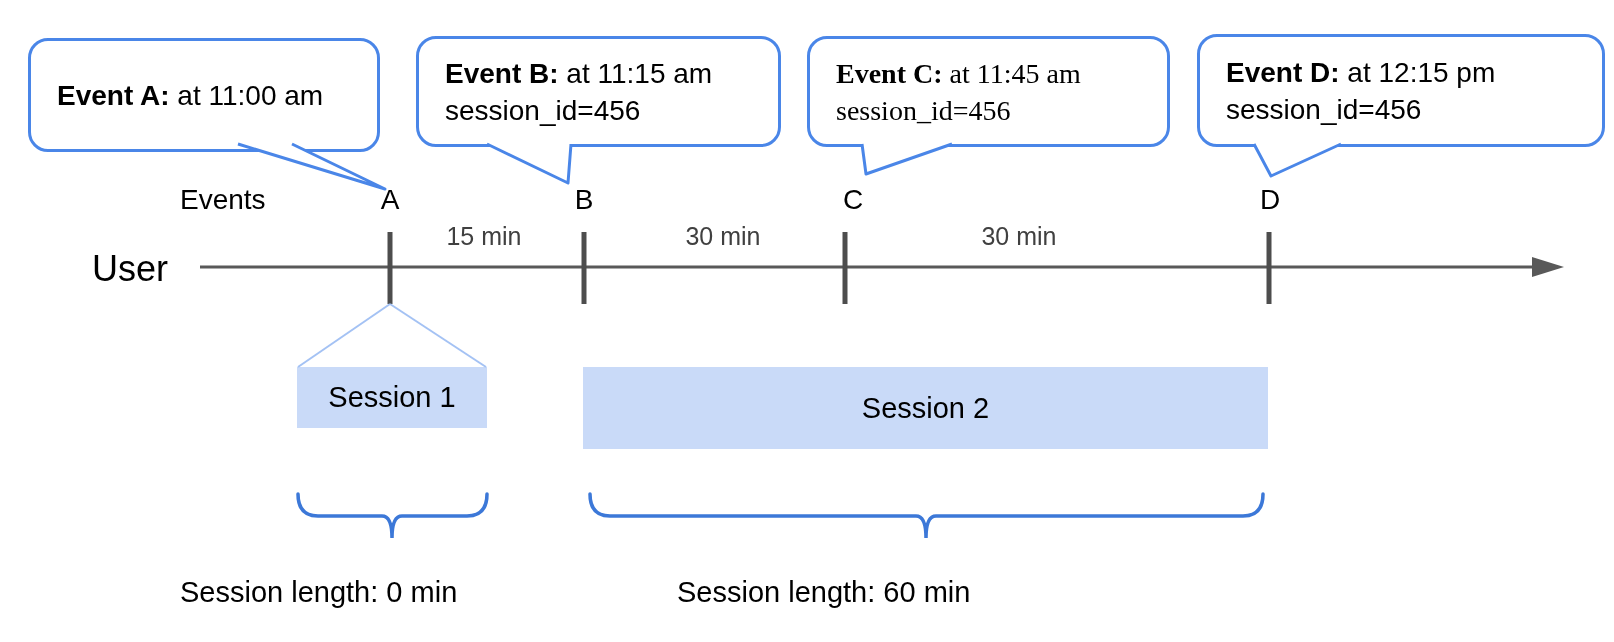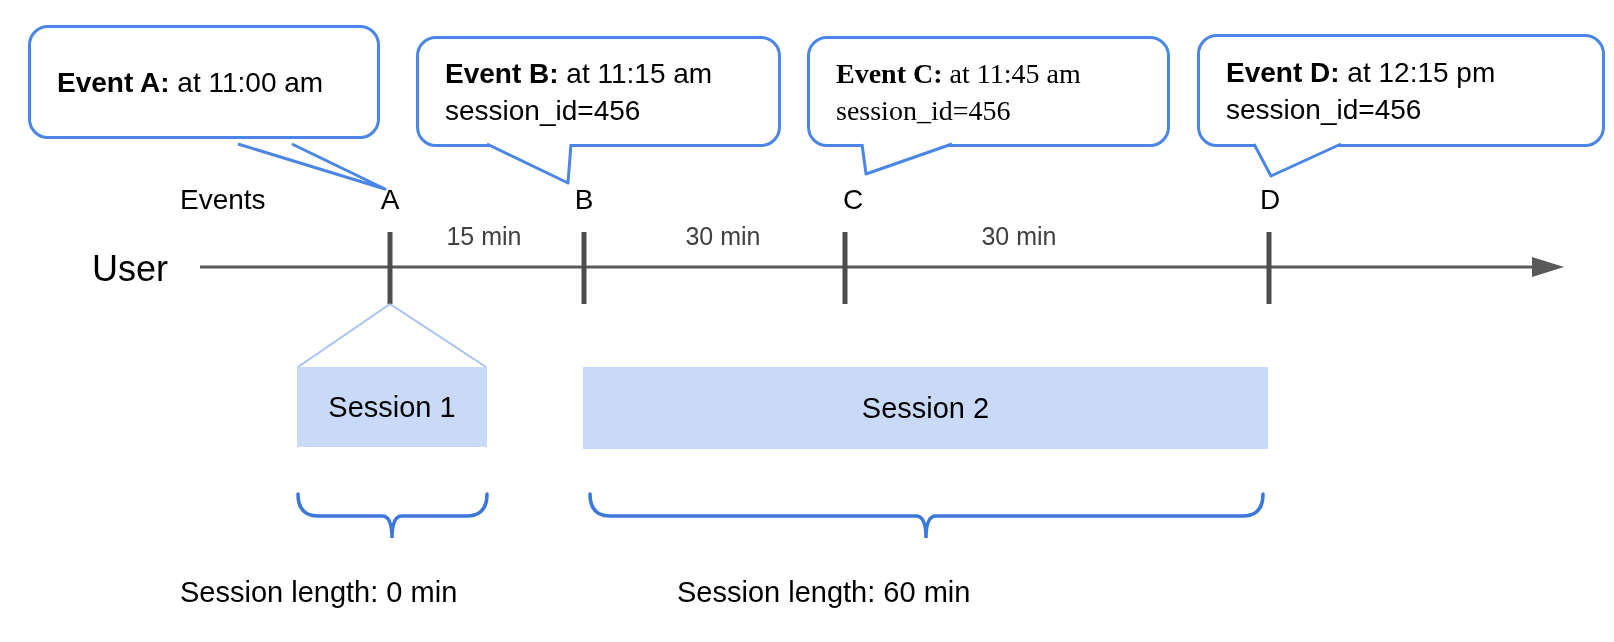--- a/index.html
+++ b/index.html
@@ -56,21 +56,21 @@
     font-size: 29px;
     z-index: 1;
   }
   .length-label { font-size: 29px; text-align: left; width: 420px; }
 </style>
 </head>
 <body>
 
 <div class="canvas">
 
-  <div class="bubble" style="left:28px; top:25px; width:352px; height:114px;">
+  <div class="bubble" style="left:28px; top:38px; width:352px; height:114px;">
     <div class="bline"><b>Event A:</b> <span>at 11:00 am</span></div>
   </div>
 
   <div class="bubble" style="left:416px; top:36px; width:365px; height:111px;">
     <div class="bline"><b>Event B:</b> <span>at 11:15 am</span></div>
     <div class="bline">session_id=456</div>
   </div>
 
   <div class="bubble" style="left:807px; top:36px; width:363px; height:111px;font-family:Liberation Serif, serif;">
     <div class="bline"><b>Event C:</b> <span>at 11:45 am</span></div>
@@ -88,21 +88,21 @@
   <div class="label tick-letter" style="left:554px; top:184px;">B</div>
   <div class="label tick-letter" style="left:823px; top:184px;">C</div>
   <div class="label tick-letter" style="left:1240px; top:184px;">D</div>
 
   <div class="label interval-label" style="left:414px; top:222px;">15 min</div>
   <div class="label interval-label" style="left:653px; top:222px;">30 min</div>
   <div class="label interval-label" style="left:949px; top:222px;">30 min</div>
 
   <div class="label user-label" style="left:92px; top:248px;">User</div>
 
-  <div class="session-box" style="left:297px; top:367px; width:190px; height:80px;">
+  <div class="session-box" style="left:297px; top:367px; width:190px; height:61px;">
     <span>Session 1</span>
   </div>
   <div class="session-box" style="left:583px; top:367px; width:685px; height:82px;">
     <span>Session 2</span>
   </div>
 
   <div class="label length-label" style="left:180px; top:576px;">Session length: 0 min</div>
   <div class="label length-label" style="left:677px; top:576px;">Session length: 60 min</div>
 
   <svg class="lineart" width="1614" height="642" viewBox="0 0 1614 642">

